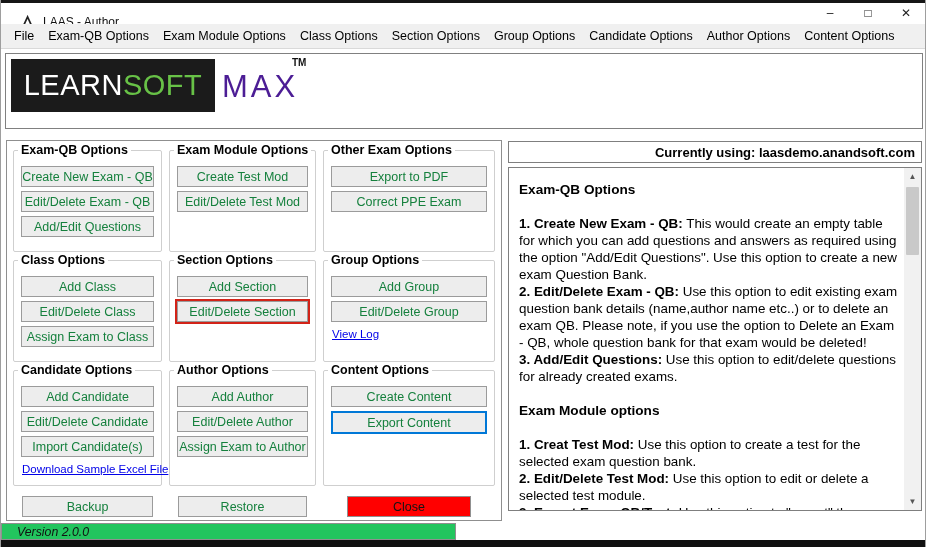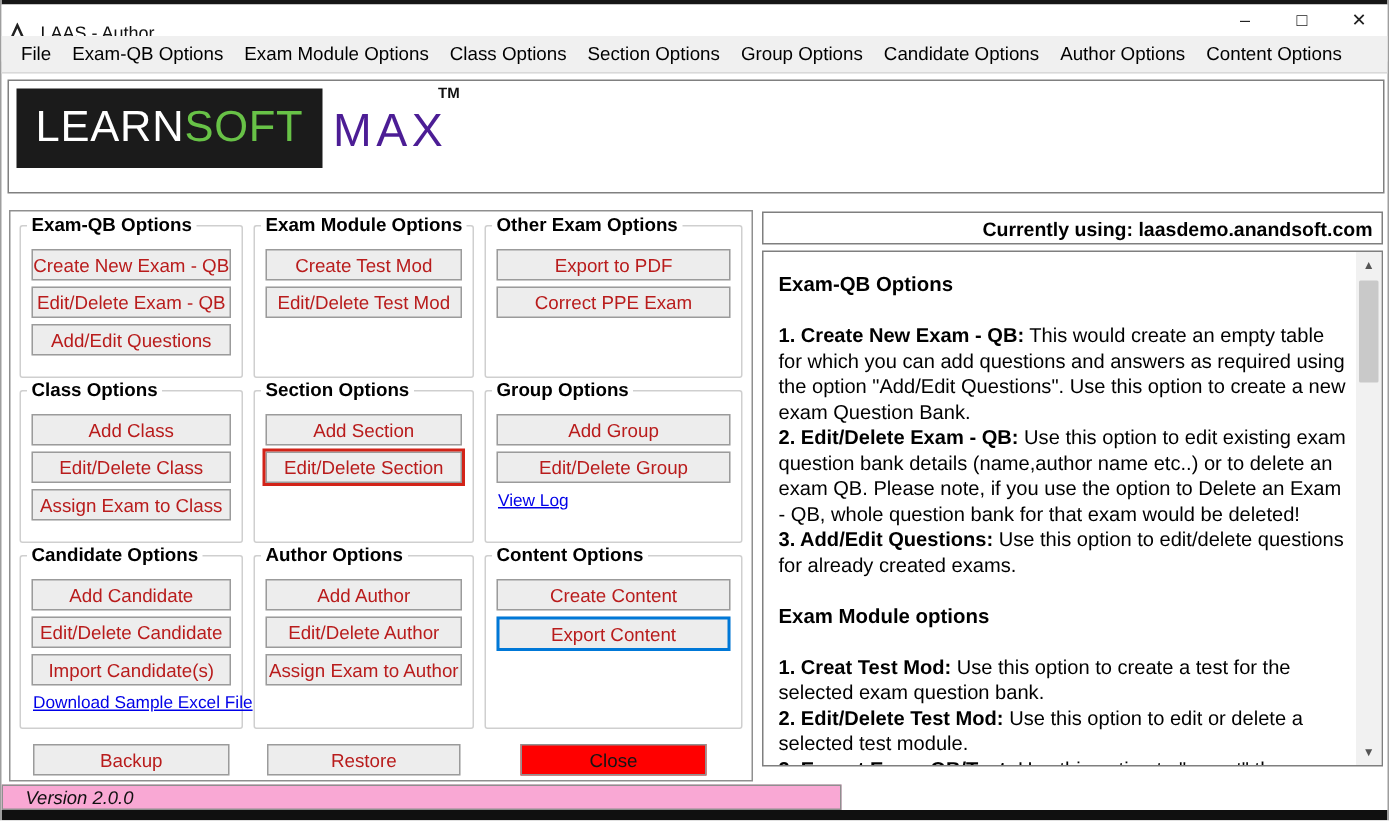--- a/index.html
+++ b/index.html
@@ -3,21 +3,21 @@
 <meta charset="utf-8">
 <style>
   *{box-sizing:border-box;margin:0;padding:0;}
   html,body{width:926px;height:547px;overflow:hidden;}
   body{font-family:"Liberation Sans","DejaVu Sans",sans-serif;background:#fff;}
   .window{position:relative;width:926px;height:547px;background:#fff;border-left:1px solid #9e9e9e;border-right:1px solid #9e9e9e;overflow:hidden;}
   .top-strip{position:absolute;top:0;left:0;width:100%;height:3px;background:#161616;}
   .taskbar-strip{position:absolute;top:540px;left:0;width:100%;height:7px;background:#101010;}
 
   
-  .titlebar{position:absolute;top:3px;left:0;width:100%;height:38px;background:#fff;display:flex;align-items:center;padding-left:4px;}
+  .titlebar{position:absolute;top:3px;left:0;width:100%;height:38px;background:#fff;display:flex;align-items:center;padding-left:20px;}
   .app-icon{width:15px;height:15px;margin-right:7px;display:inline-flex;align-items:center;}
   .title{font-size:12px;color:#111;}
   .win-controls{margin-left:auto;display:flex;height:100%;}
   .win-btn{width:38px;text-align:center;font-size:12px;line-height:21px;color:#222;cursor:default;}
 
   
   .menubar{position:absolute;top:24px;left:0;width:100%;height:25px;background:#f0f0f0;border-bottom:1px solid #d9d9d9;display:flex;align-items:center;padding-left:6px;}
   .menu-item{font-size:12.5px;color:#000;padding:0 7px;white-space:nowrap;cursor:default;}
 
   
@@ -26,21 +26,21 @@
   .learn{color:#fff;font-size:29px;letter-spacing:.5px;}
   .soft{color:#68c247;font-size:29px;letter-spacing:.5px;}
   .max{position:absolute;left:216px;top:15px;font-size:31px;font-weight:300;color:#4c1d95;letter-spacing:3px;}
   .tm{position:absolute;left:286px;top:3px;font-size:10px;font-weight:bold;color:#111;}
 
   
   .left-panel{position:absolute;top:140px;left:5px;width:496px;height:381px;border:1px solid #8f8f8f;background:#fff;padding:9px 6px 4px;}
   .grid{display:grid;grid-template-columns:149px 147px 172px;grid-template-rows:102px 102px 116px 25px;column-gap:7px;row-gap:8px;}
   .group{position:relative;border:1px solid #cfcfcf;border-radius:2px;padding:11px 4px 2px;}
   .group-title{position:absolute;top:-8px;left:4px;background:#fff;font-weight:bold;font-size:12.5px;padding:0 3px;white-space:nowrap;}
-  .btn{display:block;width:calc(100% - 6px);margin:4px auto 0;height:21px;background:#ededed;border:1px solid #9b9b9b;font-family:inherit;font-size:12.5px;color:#b91c1c;cursor:pointer;white-space:nowrap;}
+  .btn{display:block;width:calc(100% - 6px);margin:4px auto 0;height:21px;background:#ededed;border:1px solid #9b9b9b;font-family:inherit;font-size:12.5px;color:#15803d;cursor:pointer;white-space:nowrap;}
   .btn.highlight-red{outline:2px solid #d22318;}
   .btn.focus-blue{border:2px solid #0078d7;height:23px;}
   .link{display:inline-block;margin:6px 0 0 4px;font-size:11.5px;color:#0000e8;text-decoration:underline;cursor:pointer;white-space:nowrap;}
   .bottom-cell{display:flex;align-items:center;justify-content:center;}
   .bottom-cell .btn{margin:0;}
   .btn.w-backup{width:131px;}
   .btn.w-restore{width:129px;}
   .btn.close-red{width:124px;background:#ff0000;color:#141414;border:1px solid #909090;}
 
   
@@ -51,21 +51,21 @@
   .help-heading.second{margin-top:17px;}
   .help-item{margin:0;}
   .help-item .b{font-weight:bold;}
   .vscroll{position:absolute;top:0;right:0;width:17px;height:100%;background:#f1f1f1;display:flex;flex-direction:column;align-items:center;}
   .varr{font-size:8px;color:#555;line-height:17px;height:17px;cursor:default;}
   .varr.down{margin-top:auto;}
   .vthumb{width:13px;height:68px;background:#c9c9c9;margin-top:2px;border-radius:1px;cursor:default;}
 
   
   .statusbar{position:absolute;top:523px;left:0;width:926px;height:17px;display:flex;font-style:italic;font-size:12.3px;color:#111;}
-  .status-left{width:560px;border:1px solid #8f8f8f;background:#f9a8d4;padding-left:15px;line-height:14px;display:flex;align-items:center;}
+  .status-left{width:455px;border:1px solid #8f8f8f;background:#22c55e;padding-left:15px;line-height:14px;display:flex;align-items:center;}
   .status-right{flex:1;border:1px solid #8f8f8f;border-left:none;background:#f7f8fa;justify-content:flex-end;padding-right:8px;line-height:14px;display:flex;align-items:center;}
 </style>
 </head>
 <body>
 
 <div class="window">
   <div class="top-strip"></div>
 
   <div class="titlebar">
     <span class="app-icon">

